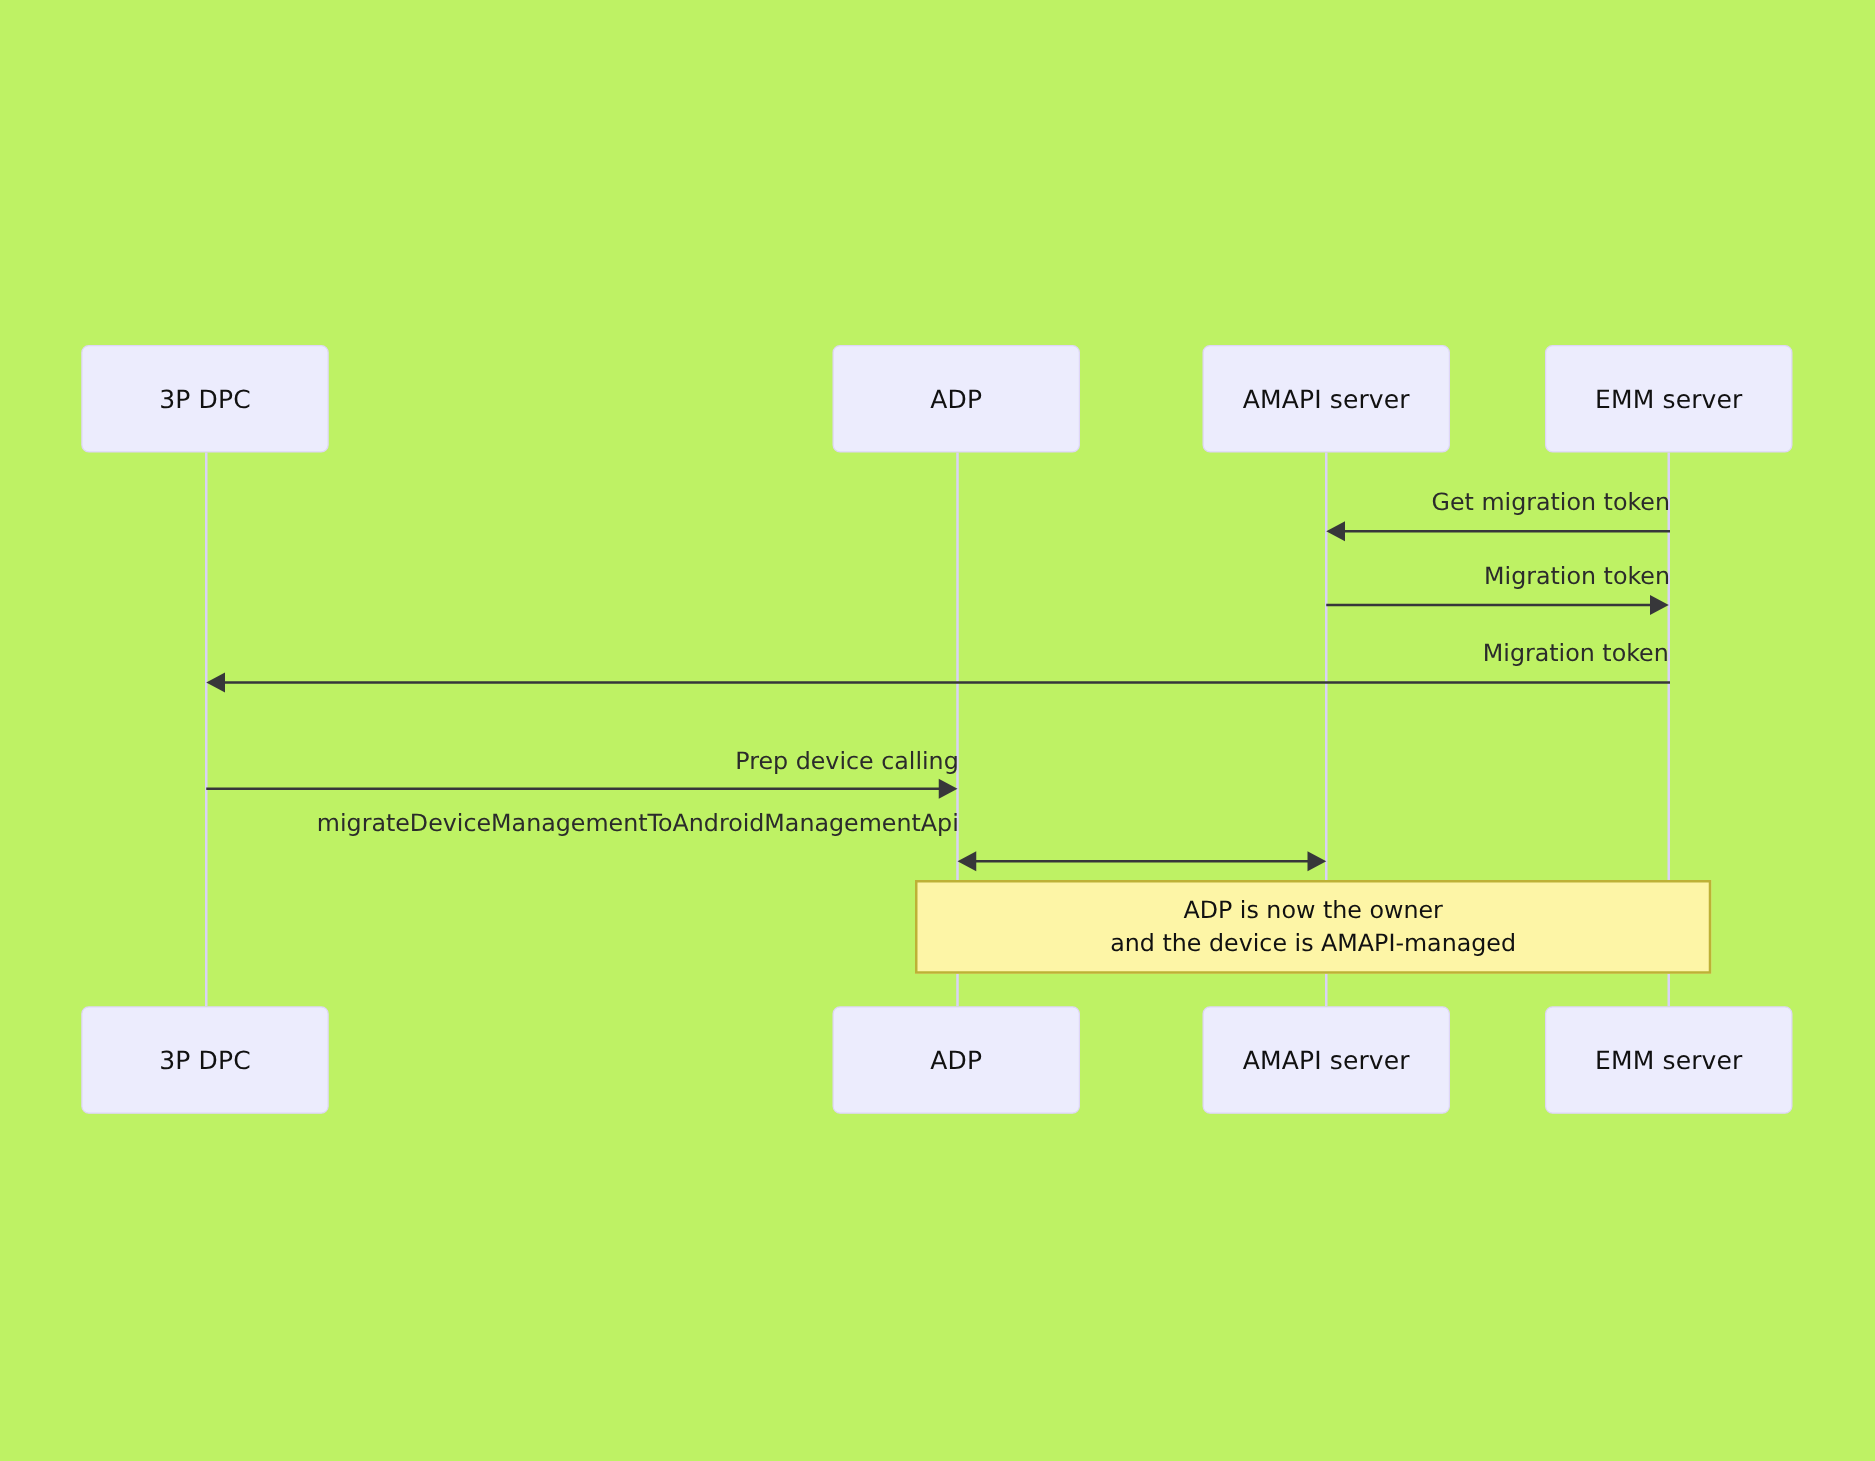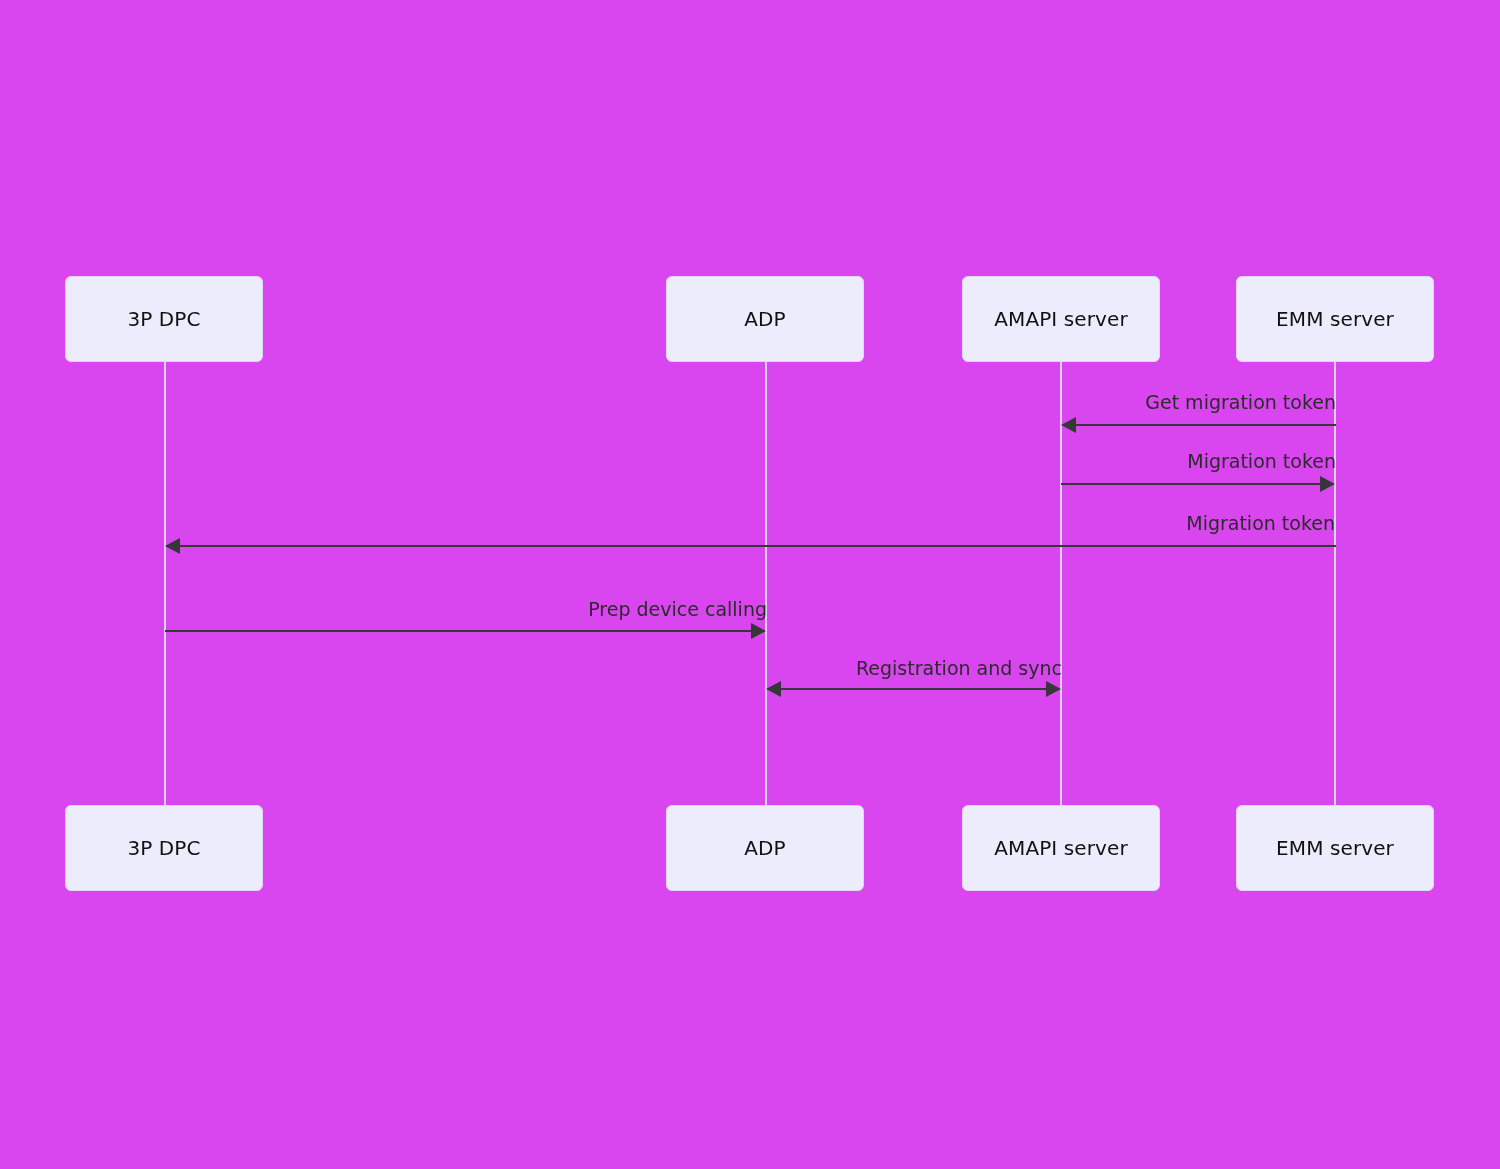--- a/index.html
+++ b/index.html
@@ -7,21 +7,21 @@
     padding: 0;
     background: #ffffff;
   }
   body {
     font-family: "DejaVu Sans", sans-serif;
   }
   #canvas {
     position: relative;
     width: 1500px;
     height: 1169px;
-    background: #d946ef;
+    background: #bef264;
     overflow: hidden;
   }
   .lifeline {
     position: absolute;
     width: 2px;
     background: #d9d2f5;
   }
   .participant {
     position: absolute;
     box-sizing: border-box;
@@ -108,29 +108,33 @@
   <div class="msg-label" style="left:1061px; top:449px; width:275px;">Migration token</div>
   <div class="arrow-line" style="left:1061px; top:483px; width:261px;"></div>
   <div class="arrow-head right" style="left:1320px; top:476px;"></div>
 
   <div class="msg-label" style="left:165px; top:511px; width:1170px;">Migration token</div>
   <div class="arrow-line" style="left:179px; top:545px; width:1157px;"></div>
   <div class="arrow-head left" style="left:165px; top:538px;"></div>
 
   <div class="msg-label" style="left:165px; top:572px; width:602px;">
     <span>Prep device calling</span><br>
+    <span>migrateDeviceManagementToAndroidManagementApi</span>
   </div>
   <div class="arrow-line" style="left:165px; top:630px; width:587px;"></div>
   <div class="arrow-head right" style="left:751px; top:623px;"></div>
 
-  <div class="msg-label" style="left:766px; top:656px; width:296px;">Registration and sync</div>
   <div class="arrow-line" style="left:780px; top:688px; width:267px;"></div>
   <div class="arrow-head left" style="left:766px; top:681px;"></div>
   <div class="arrow-head right" style="left:1046px; top:681px;"></div>
 
+  <div class="note" style="left:732px; top:704px; width:637px; height:75px;">
+    <div>ADP is now the owner</div>
+    <div>and the device is AMAPI-managed</div>
+  </div>
 
   <div class="participant" style="left:65px; top:805px; width:198px; height:86px;">
     <span>3P DPC</span>
   </div>
   <div class="participant" style="left:666px; top:805px; width:198px; height:86px;">
     <span>ADP</span>
   </div>
   <div class="participant" style="left:962px; top:805px; width:198px; height:86px;">
     <span>AMAPI server</span>
   </div>

